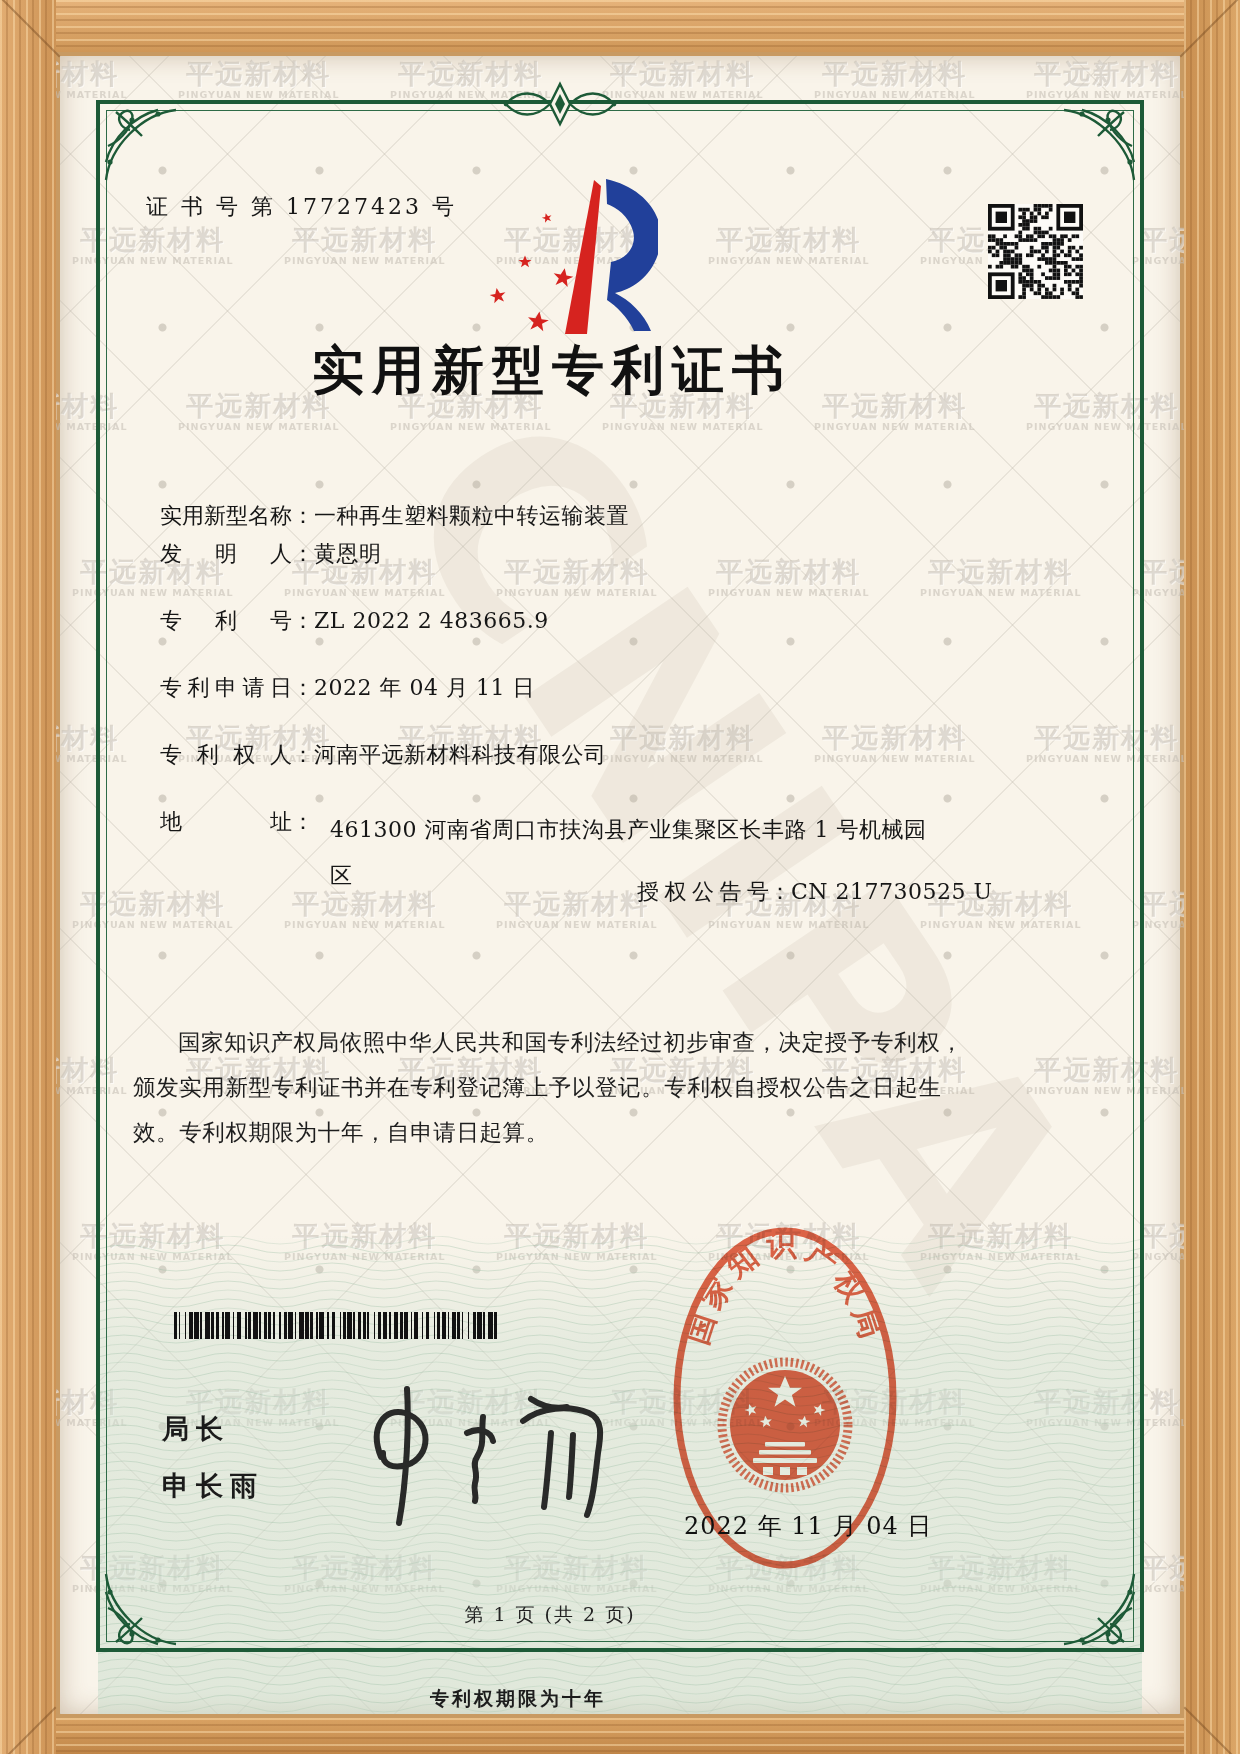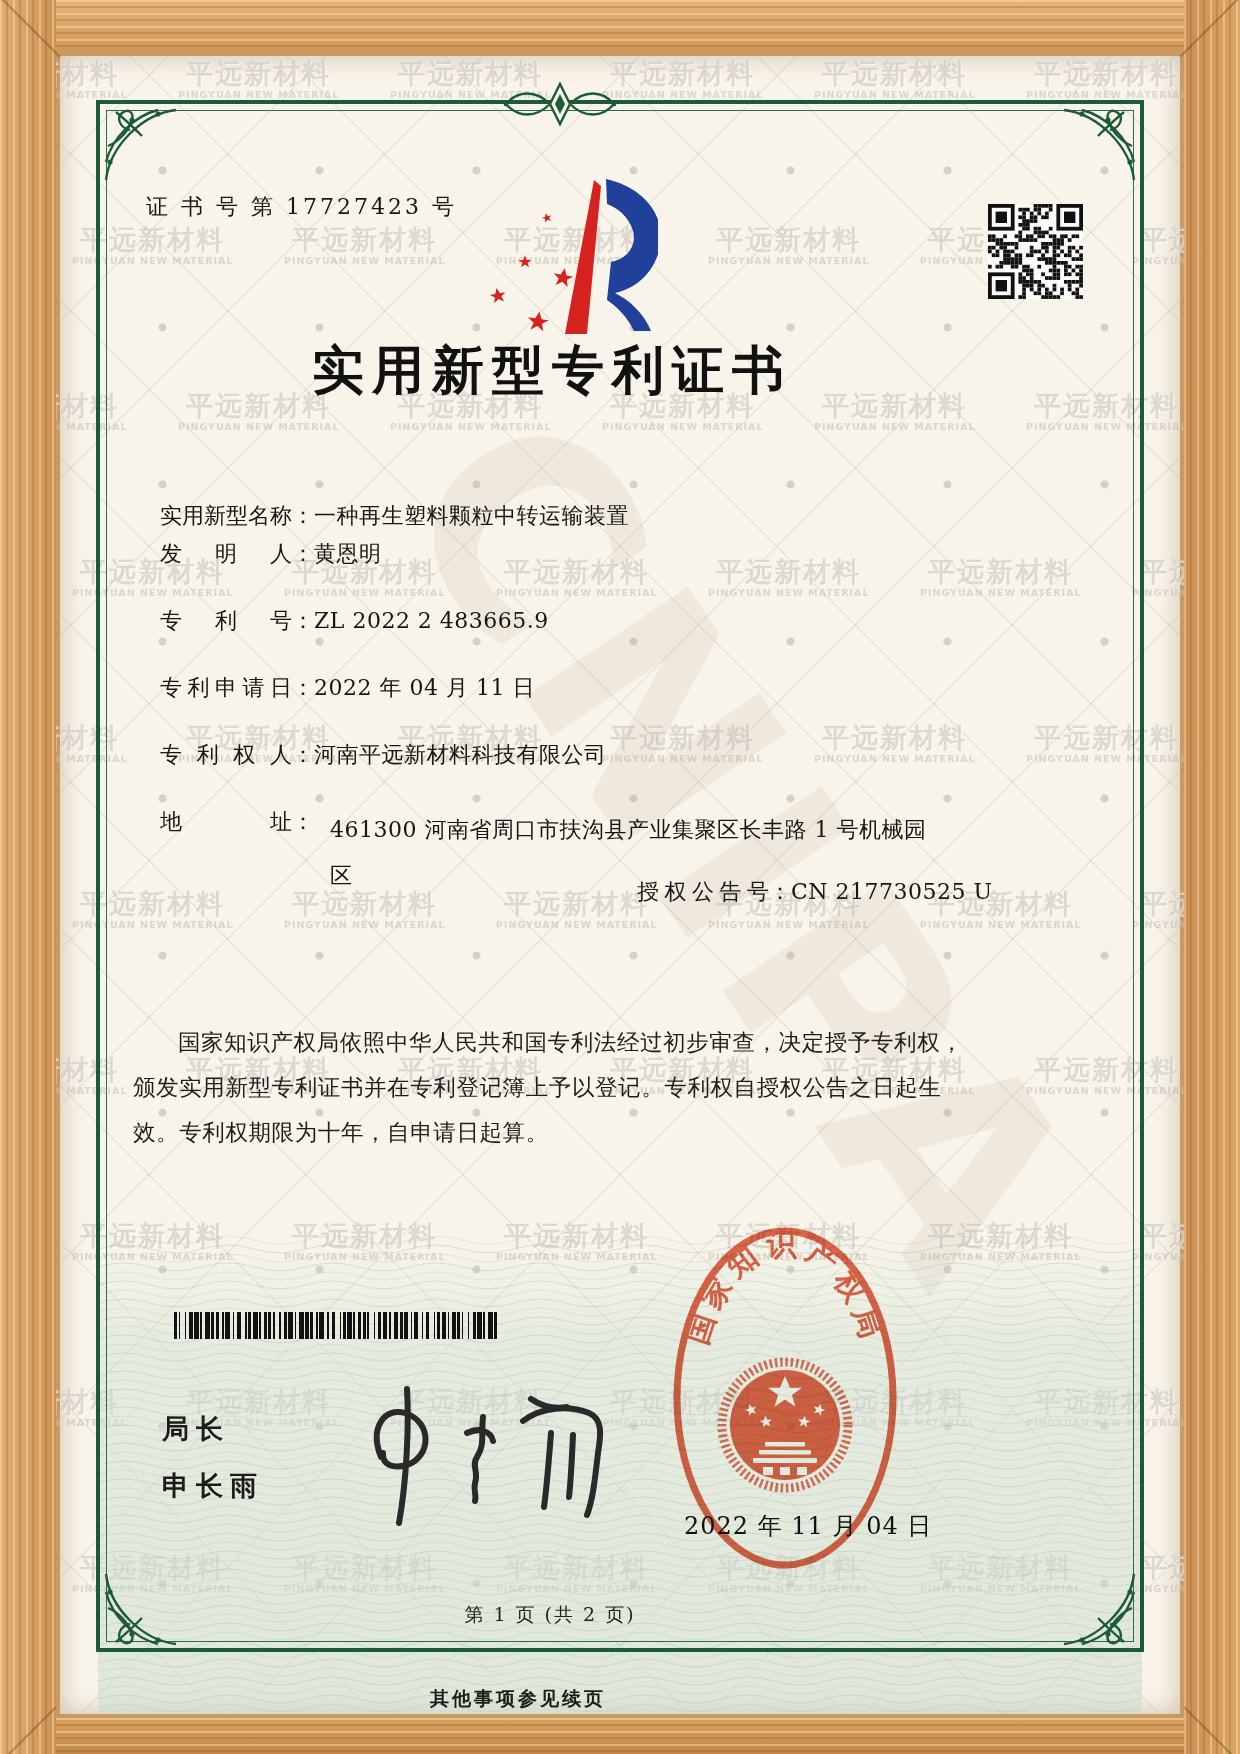--- a/index.html
+++ b/index.html
@@ -936,21 +936,21 @@
     <rect x="87" y="238" width="64" height="5" rx="1"></rect>
     <rect x="97" y="247" width="10" height="8"></rect>
       <rect x="114" y="247" width="10" height="8"></rect>
       <rect x="131" y="247" width="10" height="8"></rect>
   </g>
 </svg>
 <div class="abs seal-date">2022 年 11 月 04 日</div>
 
 <div class="abs page-num">第 1 页 (共 2 页)</div>
 
-<div class="abs bottom-note">其他事项参见续页</div>
+<div class="abs bottom-note">专利权期限为十年</div>
 
 <div class="frame-piece frame-top"></div>
 <div class="frame-piece frame-bottom"></div>
 <div class="frame-piece frame-left"></div>
 <div class="frame-piece frame-right"></div>
 <div class="miter m-tl"></div>
 <div class="miter m-tr"></div>
 <div class="miter m-bl"></div>
 <div class="miter m-br"></div>
 

